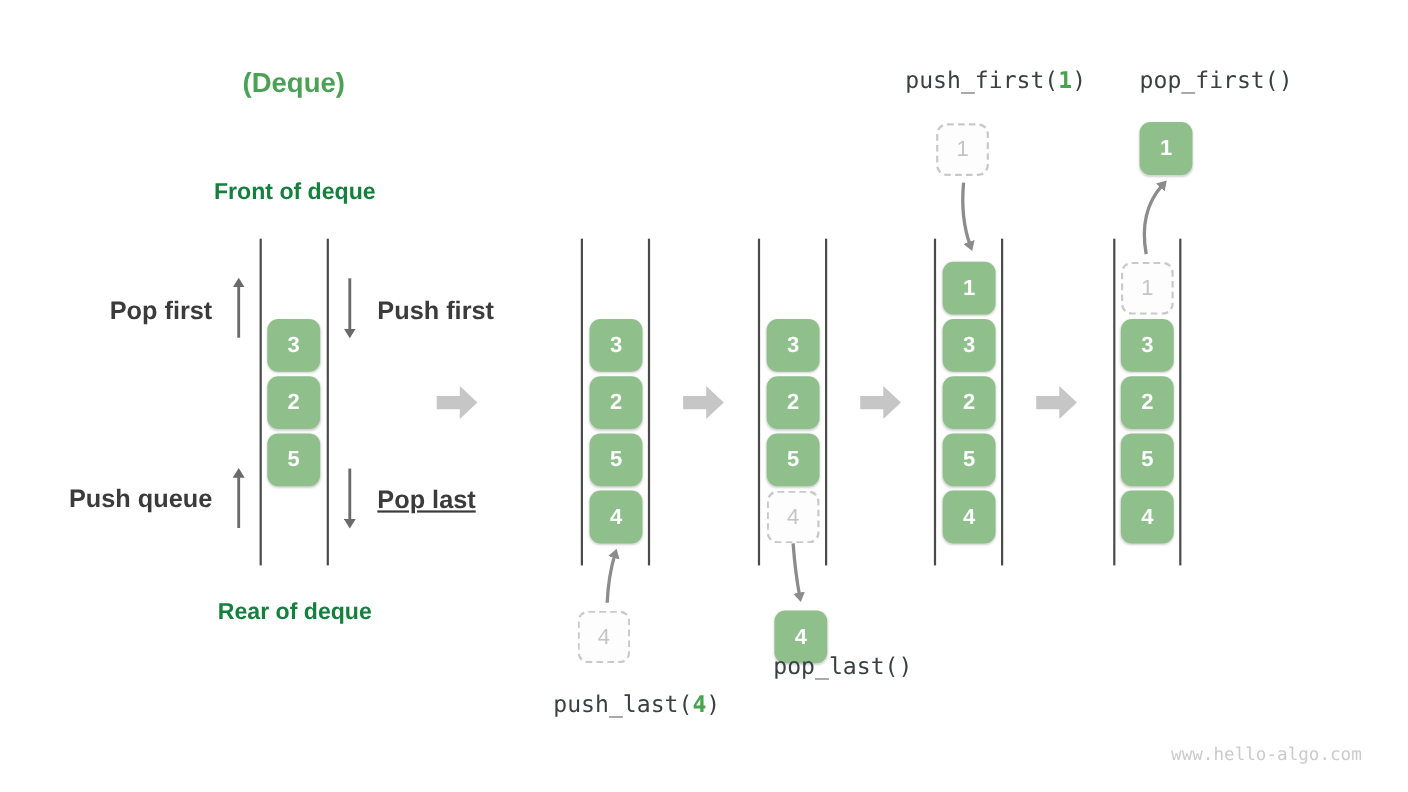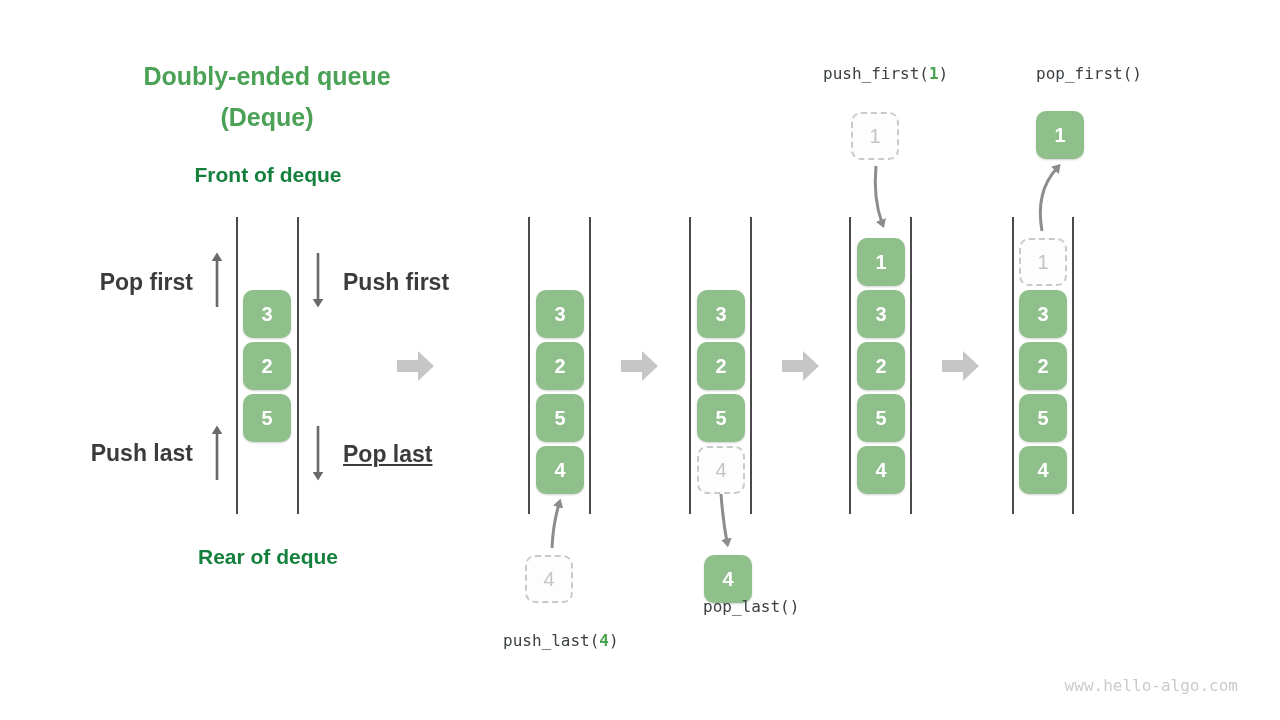--- a/index.html
+++ b/index.html
@@ -20,45 +20,44 @@
     font-size:20px; display:flex; align-items:center; justify-content:center;
   }
   .title {
     position:absolute; left:87px; top:56px; width:360px; text-align:center;
     color:#4BA155; font-weight:bold; font-size:25px; line-height:41px;
   }
   .heading { position:absolute; width:360px; text-align:center; color:#15803d; font-weight:bold; font-size:21px; }
   .oplabel { position:absolute; color:#3B3B3B; font-weight:bold; font-size:23px; }
   .code {
     position:absolute; font-family:"DejaVu Sans Mono", monospace;
-    font-size:16px; line-height:27px; color:#3A3F42; white-space:pre;
+    font-size:21px; line-height:27px; color:#3A3F42; white-space:pre;
   }
   .code .arg { color:#47A34C; font-weight:bold; }
   .watermark {
     position:absolute; right:42px; top:676px;
     font-family:"DejaVu Sans Mono", monospace; font-size:16px; color:#CBCBCB;
   }
   svg.arrow { position:absolute; overflow:visible; }
 </style>
 </head>
 <body>
 
 <div class="canvas">
 
   <div class="title">
-    <div>Doubly-ended queue</div>
     <div>(Deque)</div>
   </div>
 
   <div class="heading" style="left:88px; top:163px;">Front of deque</div>
   <div class="heading" style="left:88px; top:545px;">Rear of deque</div>
 
   <div class="oplabel" style="left:50px; top:269px; width:143px; text-align:right;">Pop first</div>
   <div class="oplabel" style="left:343px; top:269px;">Push first</div>
-  <div class="oplabel" style="left:50px; top:440px; width:143px; text-align:right;">Push last</div>
+  <div class="oplabel" style="left:50px; top:440px; width:143px; text-align:right;">Push queue</div>
   <div class="oplabel" style="left:343px; top:441px;text-decoration:underline;">Pop last</div>
 
   <div class="vline" style="left:236px;"></div>
   <div class="vline" style="left:297px;"></div>
   <div class="vline" style="left:528px;"></div>
   <div class="vline" style="left:589px;"></div>
   <div class="vline" style="left:689px;"></div>
   <div class="vline" style="left:750px;"></div>
   <div class="vline" style="left:849px;"></div>
   <div class="vline" style="left:910px;"></div>

